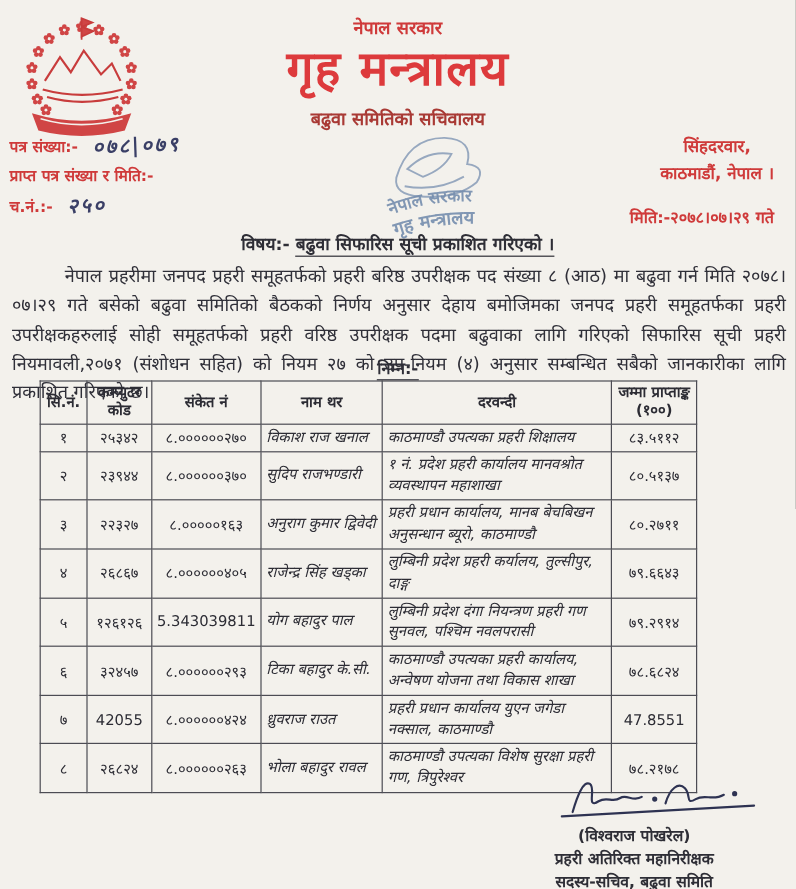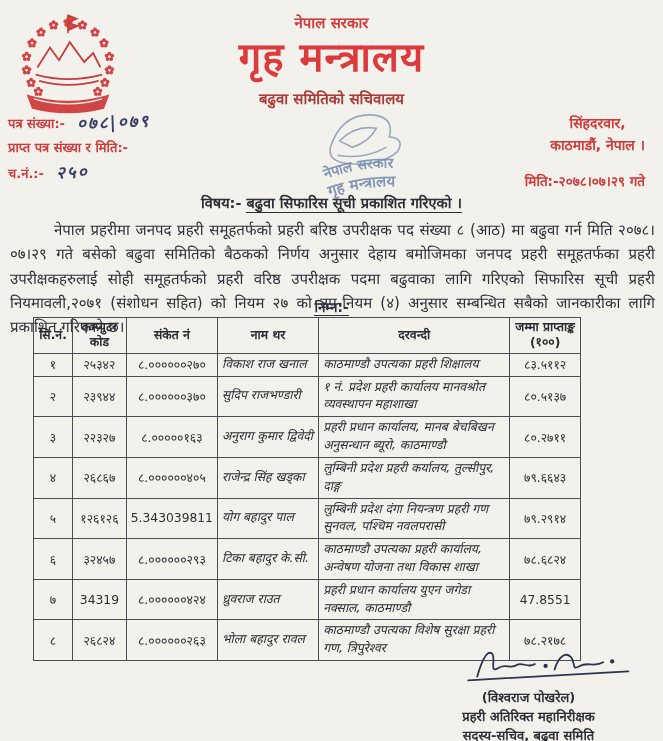--- a/index.html
+++ b/index.html
@@ -229,21 +229,21 @@
       <td class="c">६</td>
       <td class="c">३२४५७</td>
       <td class="c">८.००००००२९३</td>
       <td class="name">टिका बहादुर के.सी.</td>
       <td class="post">काठमाण्डौ उपत्यका प्रहरी कार्यालय, अन्वेषण योजना तथा विकास शाखा</td>
       <td class="marks">७८.६८२४</td>
     </tr>
 
     <tr>
       <td class="c">७</td>
-      <td class="c">34319</td>
+      <td class="c">42055</td>
       <td class="c">८.००००००४२४</td>
       <td class="name">ध्रुवराज राउत</td>
       <td class="post">प्रहरी प्रधान कार्यालय युएन जगेडा नक्साल, काठमाण्डौ</td>
       <td class="marks">47.8551</td>
     </tr>
 
     <tr>
       <td class="c">८</td>
       <td class="c">२६८२४</td>
       <td class="c">८.००००००२६३</td>

